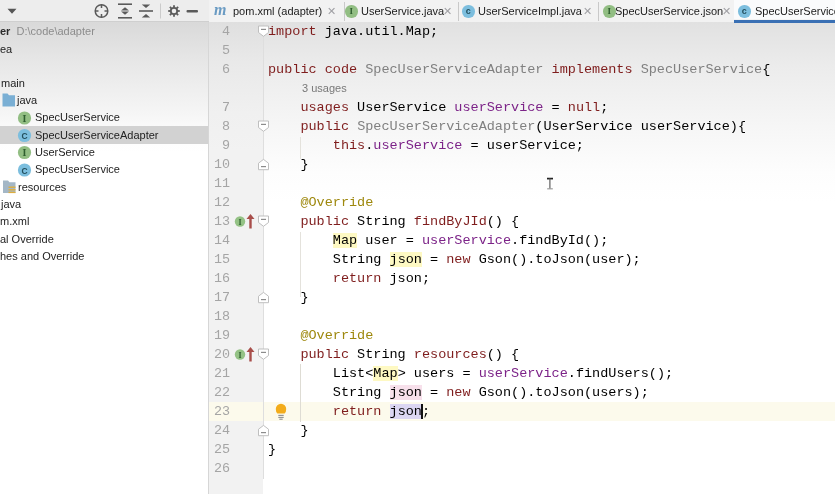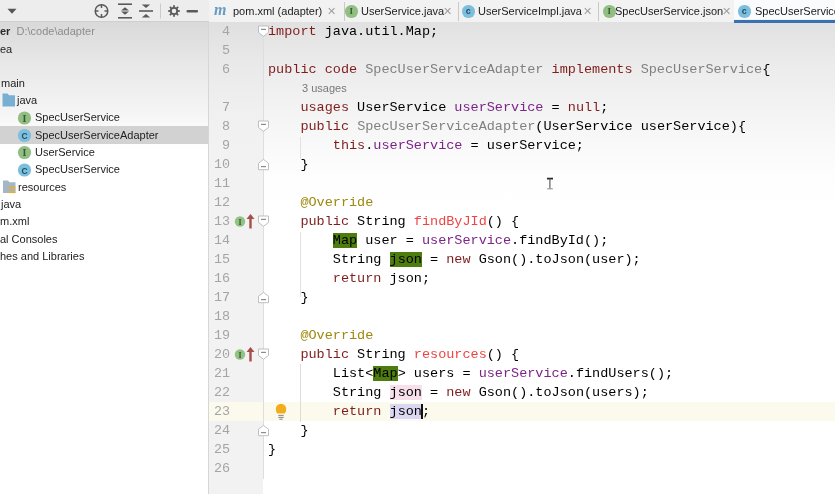--- a/index.html
+++ b/index.html
@@ -25,23 +25,23 @@
 #gutter{left:209px;top:22px;width:54px;height:472px;background:linear-gradient(#DFDFDF,#E9E9E9 40px,#F0F0F0 90px,#F2F2F2 130px)}
 #gutsep{left:263px;top:22px;width:1px;height:457px;background:#DEDEDE}
 #nums{left:209px;top:22px;width:21px;text-align:right;font:13.4px/19px "Liberation Mono",monospace;color:#A5A5A5}
 
 #editor{left:264px;top:22px;width:571px;height:472px;background:linear-gradient(#E1E1E1,#ECECEC 45px,#F6F6F6 105px,#FDFDFD 150px,#FFF 180px)}
 #curline{left:209px;top:402px;width:626px;height:19px;background:#FCFAEC}
 #code{left:268px;top:22px;font:13.5px/19px "Liberation Mono",monospace;color:#000;white-space:pre}
 .k{color:#7f1d1d}
 .g{color:#808080}
 .f{color:#7C2388}
-.m{color:#ef4444}
+.m{color:#7f1d1d}
 .a{color:#9E880D}
-.htan{background:#4d7c0f}
+.htan{background:#fef9c3}
 .hpink{background:#F7E0EB}
 .hlav{background:#DBD6F2}
 #usages{left:302px;top:80px;font-size:11px;line-height:17px;color:#787878}
 #caret{left:421px;top:404px;width:1.6px;height:15px;background:#111}
 </style></head>
 <body>
 <div id="stage">
 
   <div class="abs" id="panel"></div>
   <div class="abs" id="selrow"></div>
@@ -56,22 +56,22 @@
   <div class="trow" style="left:0;top:41px">ea</div>
   <div class="trow" style="left:1px;top:75px">main</div>
   <div class="trow" style="left:17px;top:92px">java</div>
   <div class="trow" style="left:35px;top:109px">SpecUserService</div>
   <div class="trow" style="left:35px;top:127px">SpecUserServiceAdapter</div>
   <div class="trow" style="left:35px;top:144px">UserService</div>
   <div class="trow" style="left:35px;top:161px">SpecUserService</div>
   <div class="trow" style="left:18px;top:179px">resources</div>
   <div class="trow" style="left:1px;top:196px">java</div>
   <div class="trow" style="left:0;top:213px">m.xml</div>
-  <div class="trow" style="left:0;top:231px">al Consoles</div>
-  <div class="trow" style="left:0;top:248px">hes and Libraries</div>
+  <div class="trow" style="left:0;top:231px">al Override</div>
+  <div class="trow" style="left:0;top:248px">hes and Override</div>
 
   <svg class="abs" style="left:0;top:22px" width="208" height="250" viewBox="0 0 208 250">
 
     <path d="M2.5 74.5 L2.5 71.5 L7.5 71.5 L9 73.2 L15 73.2 L15 84.5 L2.5 84.5 Z" fill="#7AAFD4"></path>
 
     <circle cx="24.5" cy="96" r="6.6" fill="#92BE83"></circle>
     <text x="24.5" y="99.6" font-family="Liberation Serif,serif" font-weight="bold" font-size="10" fill="#2F5E2F" text-anchor="middle">I</text>
 
     <circle cx="24.5" cy="113.5" r="6.6" fill="#7CBEDE"></circle>
     <text x="24.5" y="117" font-family="Liberation Sans,sans-serif" font-weight="bold" font-size="8.5" fill="#224E5C" text-anchor="middle">C</text>

